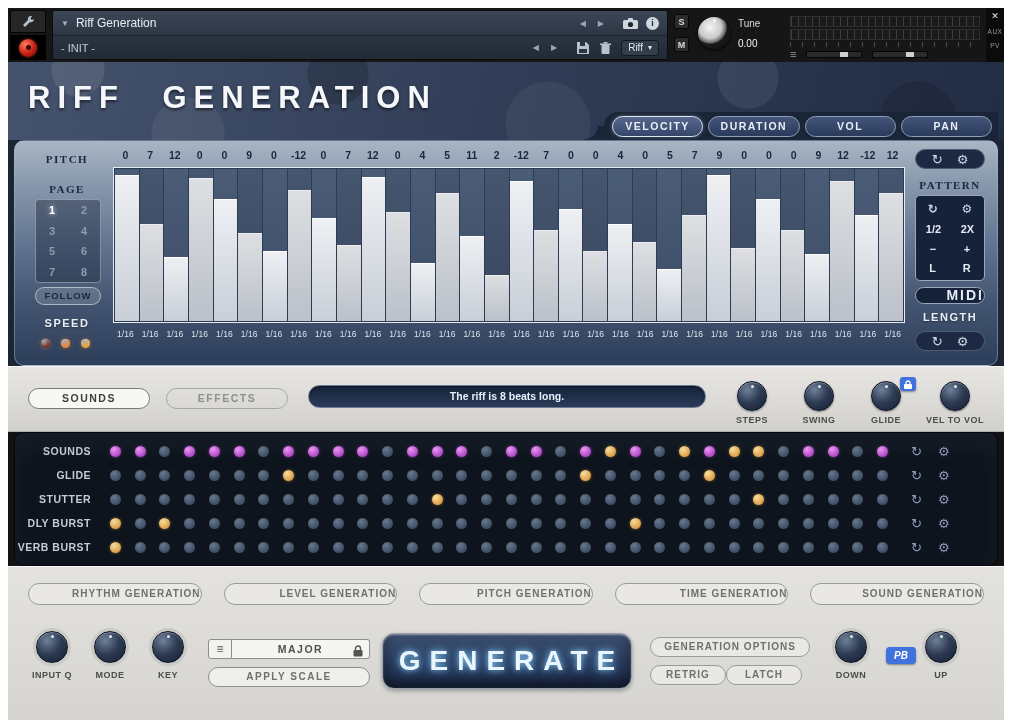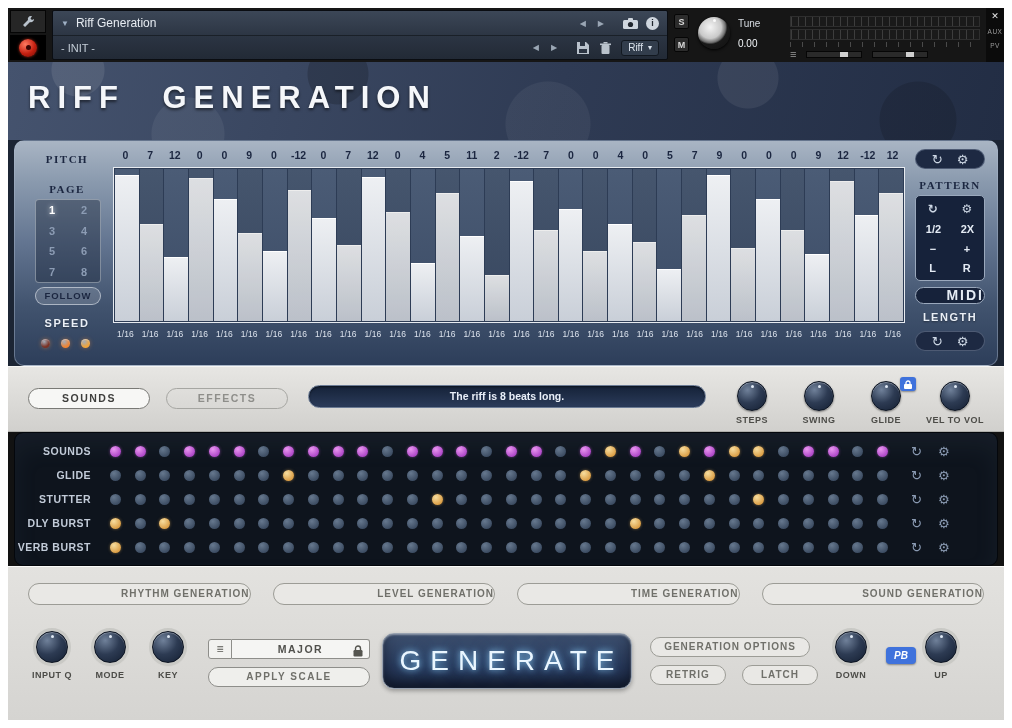--- a/index.html
+++ b/index.html
@@ -152,27 +152,27 @@
     font-size:12px; text-align:center; line-height:18px; }
   .scale-main { flex:1; background:#f5f5f3; border:1px solid #8e8e8a; border-left:none; border-radius:0 3px 3px 0;
     display:flex; align-items:center; position:relative; }
   .scale-val { flex:1; text-align:center; font-size:10.5px; font-weight:bold; letter-spacing:1.5px; color:#50504c; }
   .scale-lock { position:absolute; right:6px; top:3px; }
   .apply-btn { margin-top:8px; height:20px; border:1px solid #8e8e8a; border-radius:10px; background:#efefec;
     color:#70706a; font-size:10px; font-weight:bold; letter-spacing:1.5px; text-align:center; line-height:18px; }
   .generate-btn { position:absolute; left:374px; top:66px; width:250px; height:56px; border-radius:12px;
     background:linear-gradient(180deg,#3c4e6c 0%, #243352 60%, #1b2842 100%); border:1px solid #98a2b0;
     box-shadow:inset 0 1px 2px rgba(255,255,255,.45), inset 0 -7px 12px rgba(0,0,0,.4), 0 2px 4px rgba(0,0,0,.3);
-    color:#e9f6ff; font-size:28px; font-weight:normal; letter-spacing:9px; text-align:center; line-height:54px;
+    color:#e9f6ff; font-size:28px; font-weight:bold; letter-spacing:9px; text-align:center; line-height:54px;
     text-shadow:0 0 6px rgba(145,215,255,.95), 0 0 18px rgba(95,175,255,.7); text-indent:9px; }
   .options-btn { position:absolute; left:642px; top:70px; width:160px; height:20px; border:1px solid #9c9c96; border-radius:10px;
     background:#e9e8e5; color:#70706a; font-size:10px; font-weight:bold; letter-spacing:1px; text-align:center; line-height:18px; }
   .retrig-btn, .latch-btn { position:absolute; top:98px; width:76px; height:20px; border:1px solid #9c9c96; border-radius:10px;
     background:#e9e8e5; color:#70706a; font-size:10px; font-weight:bold; letter-spacing:1px; text-align:center; line-height:18px; }
-  .retrig-btn { left:642px; } .latch-btn { left:734px; }
+  .retrig-btn { left:642px; } .latch-btn { left:718px; }
   .pb-btn { position:absolute; left:878px; top:80px; width:30px; height:17px; background:#3f72dc; border-radius:4px;
     color:#fff; font-size:10px; font-weight:bold; text-align:center; line-height:17px; box-shadow:0 1px 2px rgba(0,0,0,.4);font-style:italic; }
 </style>
 </head>
 <body>
 
 <div class="rack">
 
   <header class="khead">
     <div class="util-col">
@@ -249,20 +249,26 @@
       <span class="rail-x">✕</span>
       <span class="rail-tag">AUX</span>
       <span class="rail-tag">PV</span>
     </div>
   </header>
 
   <div class="zone-top"></div>
   <div class="banner">
     <div class="app-title">RIFF GENERATION</div>
   </div>
+  <div class="tabs-band">
+    <div class="tab active">VELOCITY</div>
+    <div class="tab">DURATION</div>
+    <div class="tab">VOL</div>
+    <div class="tab">PAN</div>
+  </div>
 
   <section class="seq">
     <div class="seq-lab lab-dark" style="left:14px; top:12px; width:76px;">PITCH</div>
     <div class="seq-lab lab-dark" style="left:14px; top:42px; width:76px;">PAGE</div>
 
     <div class="page-box">
       <span class="page-num active">1</span>
       <span class="page-num">2</span>
       <span class="page-num">3</span>
       <span class="page-num">4</span>
@@ -1023,20 +1029,21 @@
           <span class="row-icon">↻</span>
           <span class="row-icon">⚙</span>
         </div>
       </div>
   </section>
 
   <section class="gen">
     <div class="section-row">
       <div class="section-btn">RHYTHM GENERATION</div>
       <div class="section-btn">LEVEL GENERATION</div>
+      <div class="section-btn">PITCH GENERATION</div>
       <div class="section-btn">TIME GENERATION</div>
       <div class="section-btn">SOUND GENERATION</div>
     </div>
 
     <div class="gen-knob" style="left:14px; top:64px;">
       <div class="knob"></div>
       <div class="knob-lab">INPUT Q</div>
     </div>
     <div class="gen-knob" style="left:76px; top:64px; width:52px;">
       <div class="knob"></div>

